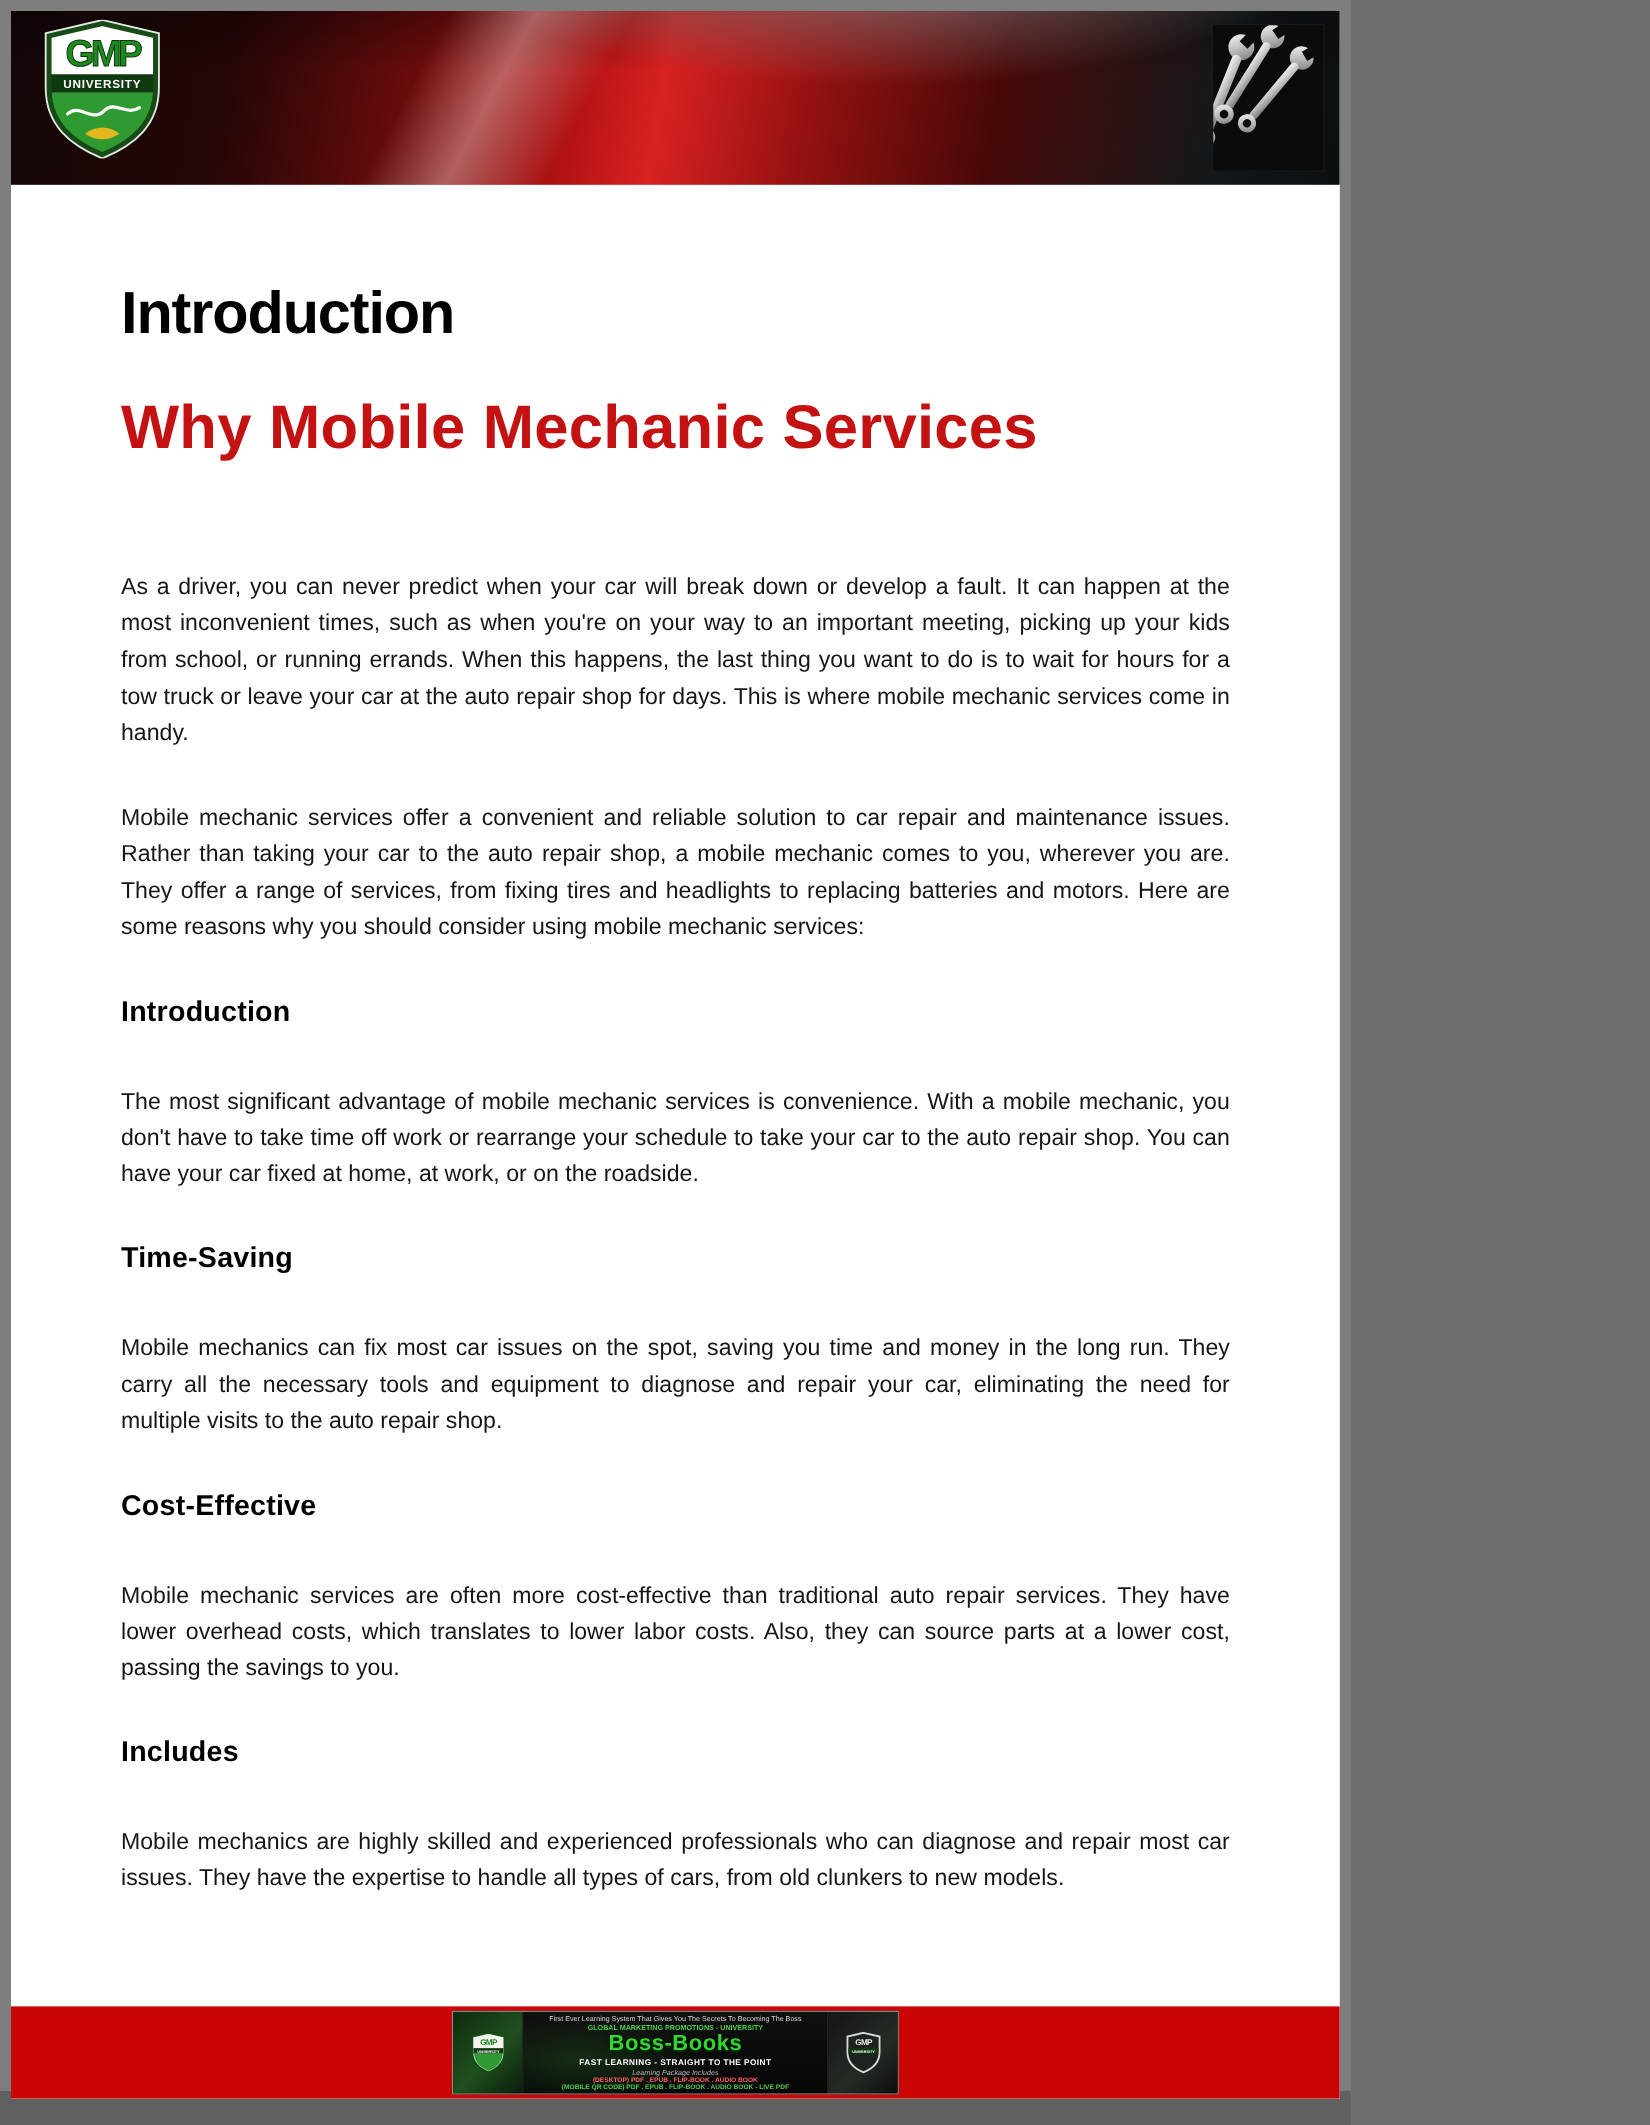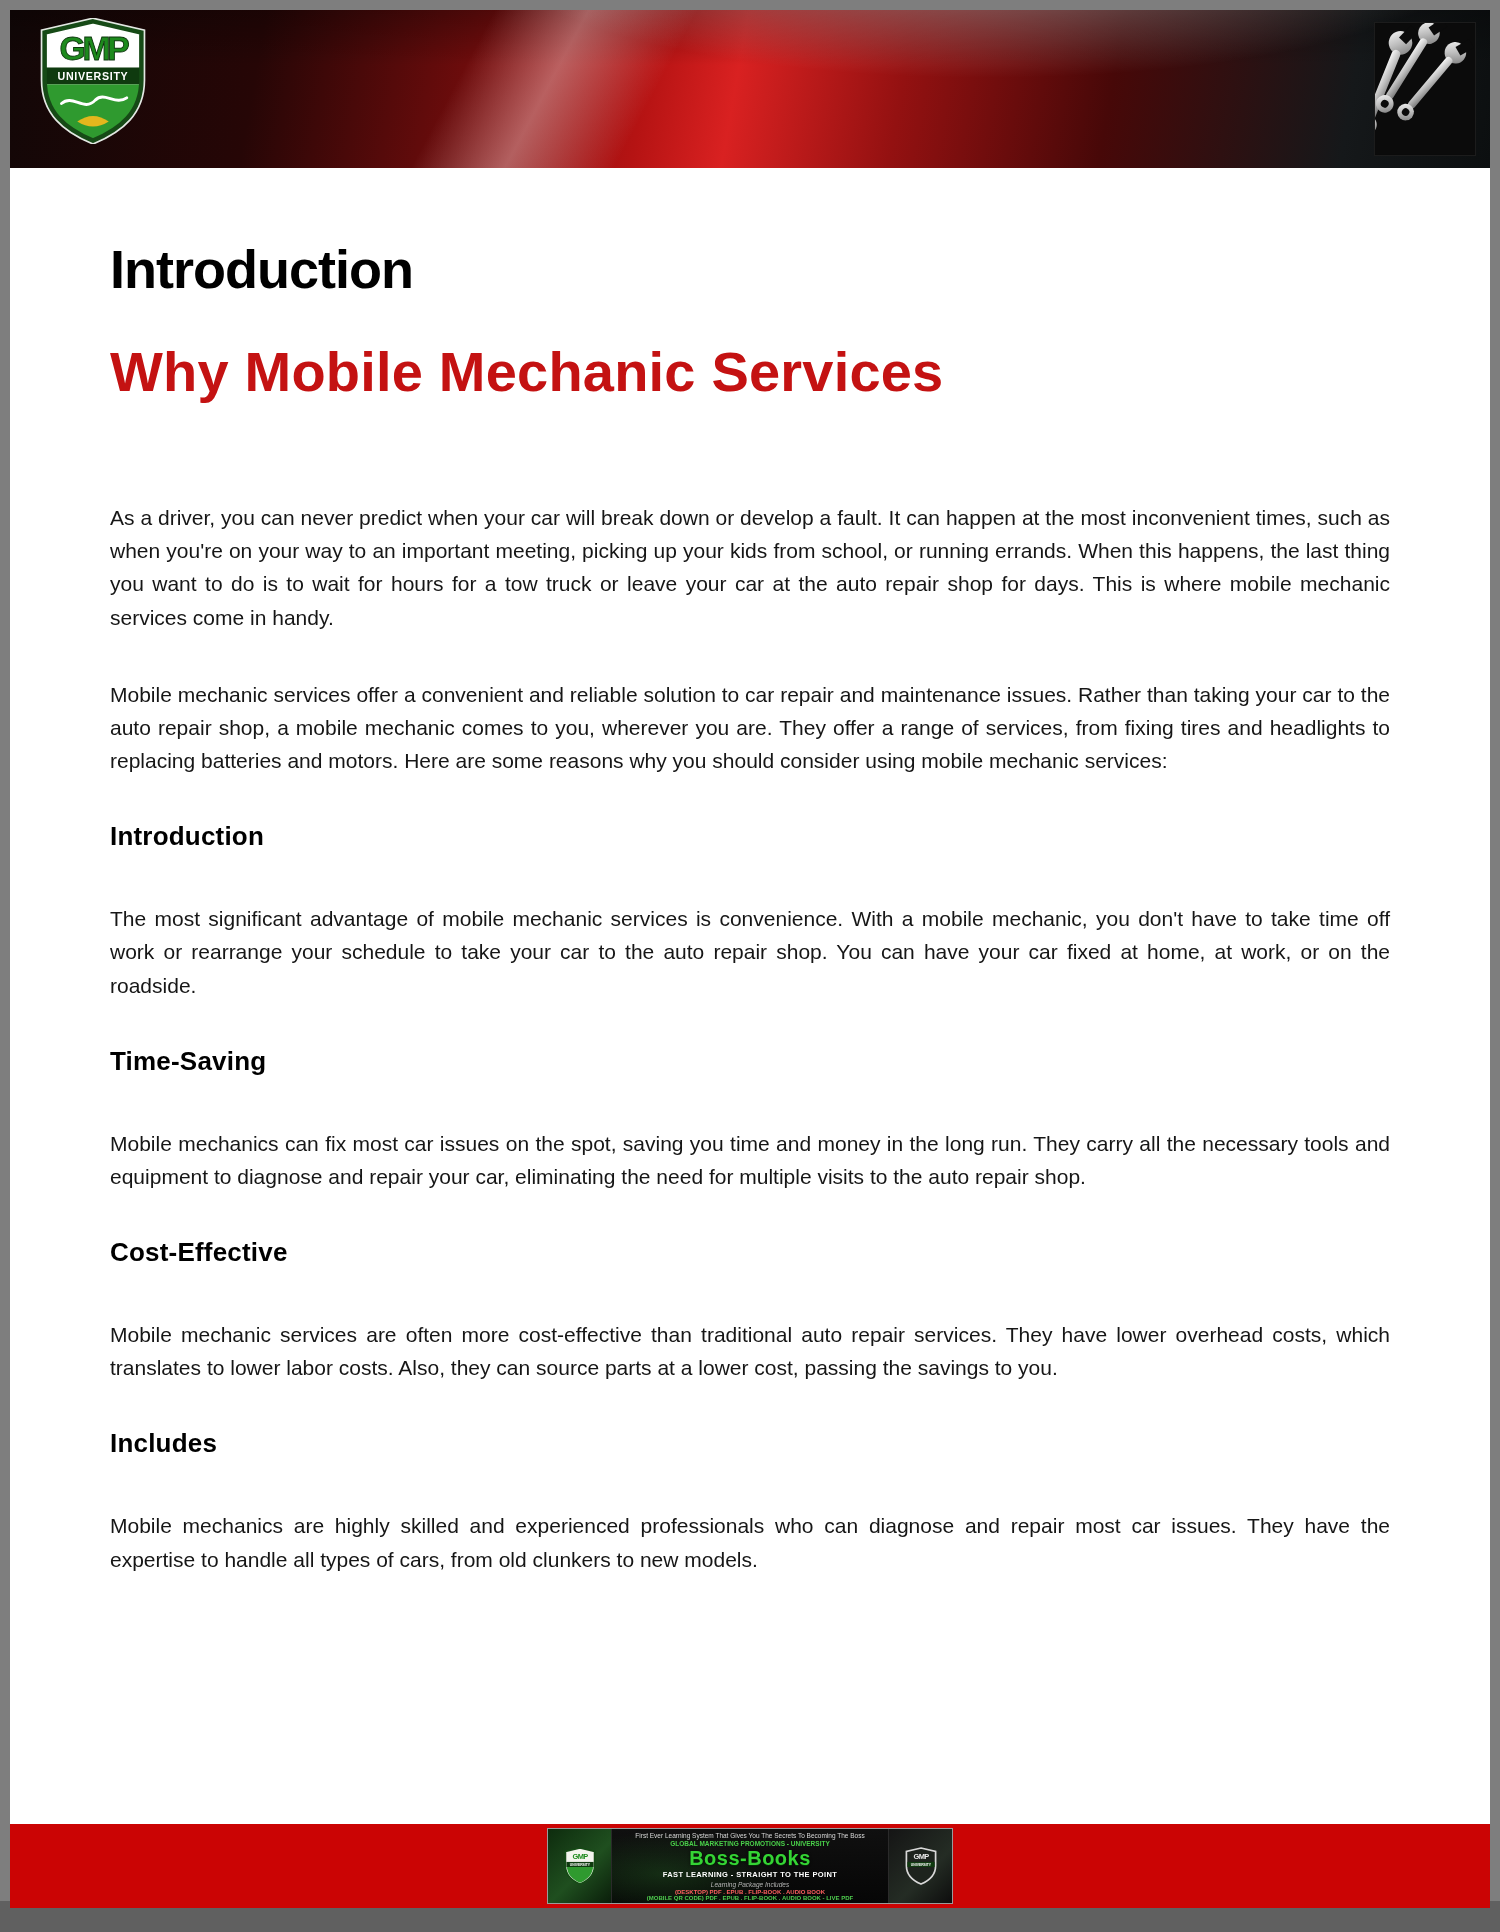--- a/index.html
+++ b/index.html
@@ -1,20 +1,20 @@
 <!DOCTYPE html>
 <html><head>
 <meta charset="utf-8">
 <style>
   * { box-sizing: border-box; margin: 0; padding: 0; }
   html, body { background: #6e6e6e; }
   body { font-family: "Liberation Sans", sans-serif; }
 
   .frame {
-    width: 1500px; height: 1932px;
+    width: 1228px; height: 1932px;
     background: linear-gradient(180deg, #7e7e7e 0%, #7e7e7e 98.4%, #606060 98.4%, #606060 100%);
     padding: 10px 10px 24px 10px;
   }
   .page {
     width: 100%; height: 100%;
     background: #ffffff;
     display: flex; flex-direction: column;
     overflow: hidden;
   }
 
@@ -28,21 +28,21 @@
       linear-gradient(180deg, rgba(0,0,0,0.30), rgba(0,0,0,0) 35%),
       linear-gradient(100deg, #120707 0%, #260606 17%, #6d0c0c 31%, #b51313 43%, #d92121 49%, #941111 60%, #470808 74%, #15181a 90%, #0c0f10 100%);
   }
   .logo-wrap { position: absolute; left: 26px; top: 8px; width: 114px; height: 126px; }
   .wrench-wrap {
     position: absolute; right: 14px; top: 12px; width: 102px; height: 134px;
     background: #0b0b0b; border: 1px solid #1c1c1c;
   }
 
   
-  .content { flex: 1 1 auto; padding: 0 100px; }
+  .content { flex: 1 1 auto; padding: 16px 100px; }
   .doc-title {
     margin-top: 72px;
     font-size: 54px; line-height: 1.1;
     font-weight: 900; letter-spacing: -1px; color: #000;
   }
   .doc-subtitle {
     margin-top: 42px;
     font-size: 56px; line-height: 1.1;
     font-weight: 700; letter-spacing: 0.2px; color: #c41212;
   }

